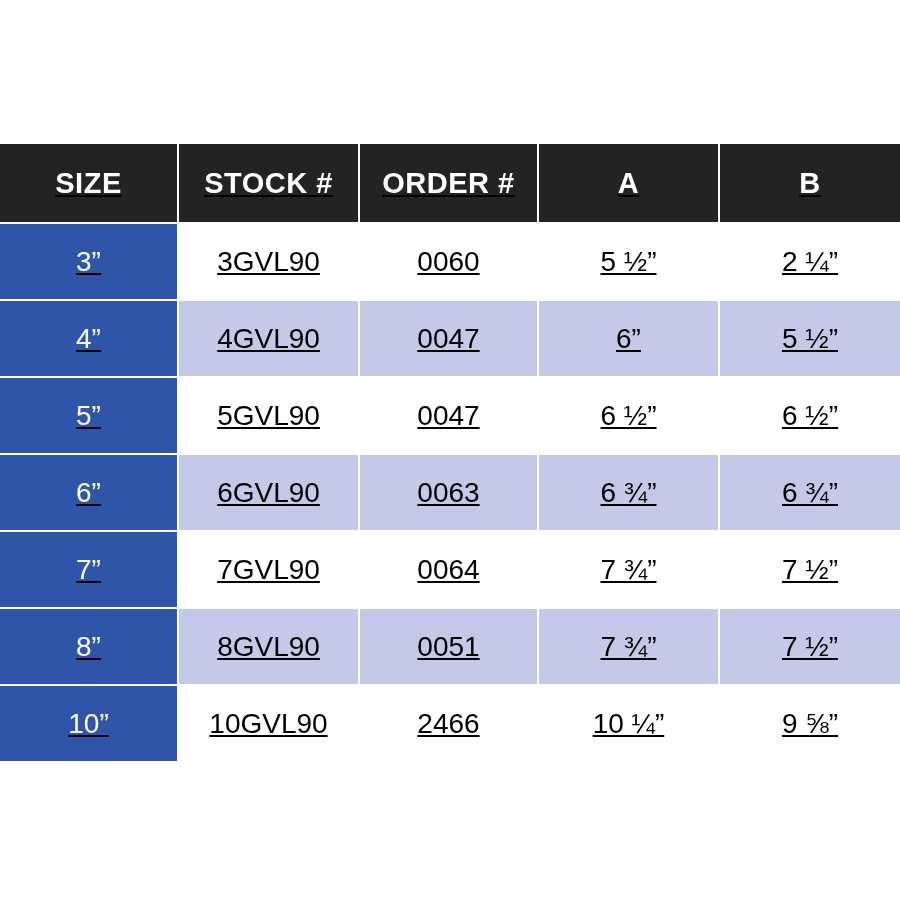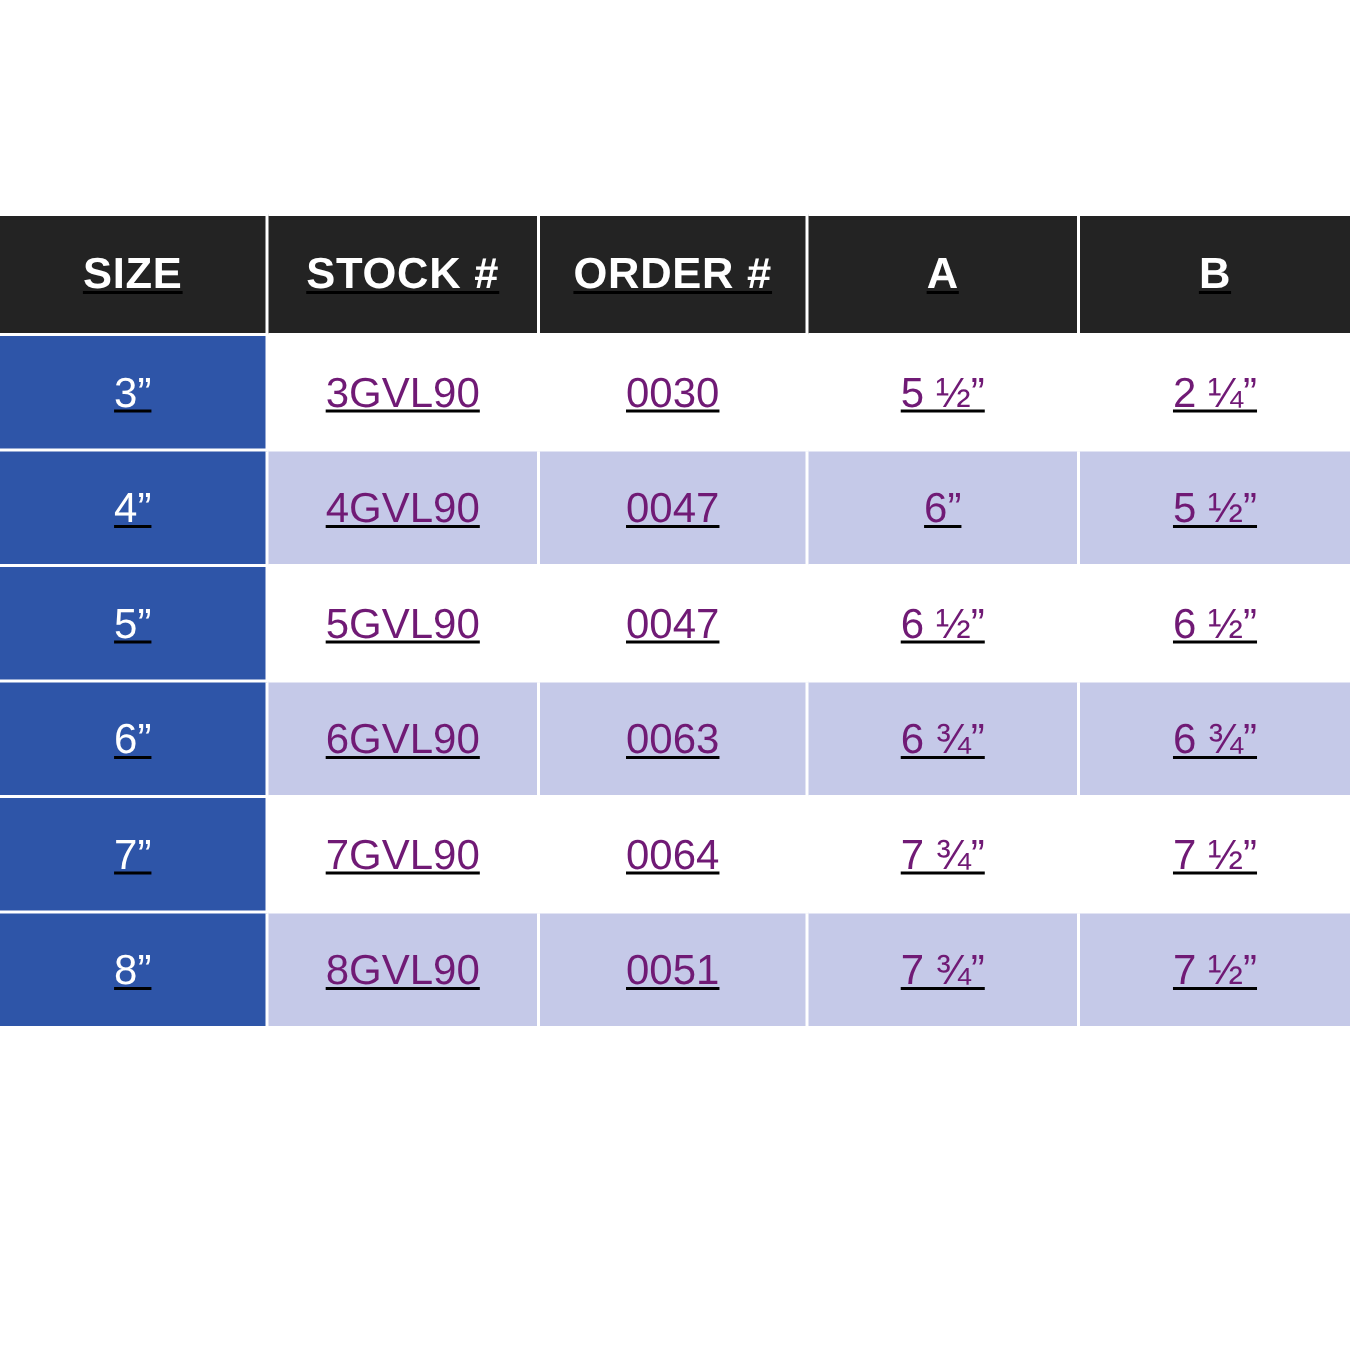--- a/index.html
+++ b/index.html
@@ -50,21 +50,21 @@
     font-family: "Liberation Sans", sans-serif;
   }
   thead th:first-child { border-left: none; }
   thead th:last-child { border-right: none; }
 
   tbody td {
     height: 73px;
     text-align: center;
     vertical-align: middle;
     font-size: 28px;
-    color: #701a75;
+    color: #000000;
     border: 2px solid #ffffff;
     font-family: "Liberation Sans", sans-serif;
   }
   tbody td.size-cell {
     background: #2e55a8;
     color: #ffffff;
     font-size: 28px;
   }
   tbody tr.row-odd td:not(.size-cell) {
     background: #ffffff;
@@ -95,21 +95,21 @@
           <th>STOCK #</th>
           <th>ORDER #</th>
           <th>A</th>
           <th>B</th>
         </tr>
       </thead>
       <tbody>
         <tr class="row-odd">
           <td class="size-cell">3”</td>
           <td>3GVL90</td>
-          <td>0030</td>
+          <td>0060</td>
           <td>5 ½”</td>
           <td>2 ¼”</td>
         </tr>
         <tr class="row-even">
           <td class="size-cell">4”</td>
           <td>4GVL90</td>
           <td>0047</td>
           <td>6”</td>
           <td>5 ½”</td>
         </tr>
@@ -134,16 +134,23 @@
           <td>7 ¾”</td>
           <td>7 ½”</td>
         </tr>
         <tr class="row-even">
           <td class="size-cell">8”</td>
           <td>8GVL90</td>
           <td>0051</td>
           <td>7 ¾”</td>
           <td>7 ½”</td>
         </tr>
+        <tr class="row-odd">
+          <td class="size-cell">10”</td>
+          <td>10GVL90</td>
+          <td>2466</td>
+          <td>10 ¼”</td>
+          <td>9 ⅝”</td>
+        </tr>
       </tbody>
     </table>
   </div>
 </div>
 
 </body></html>

